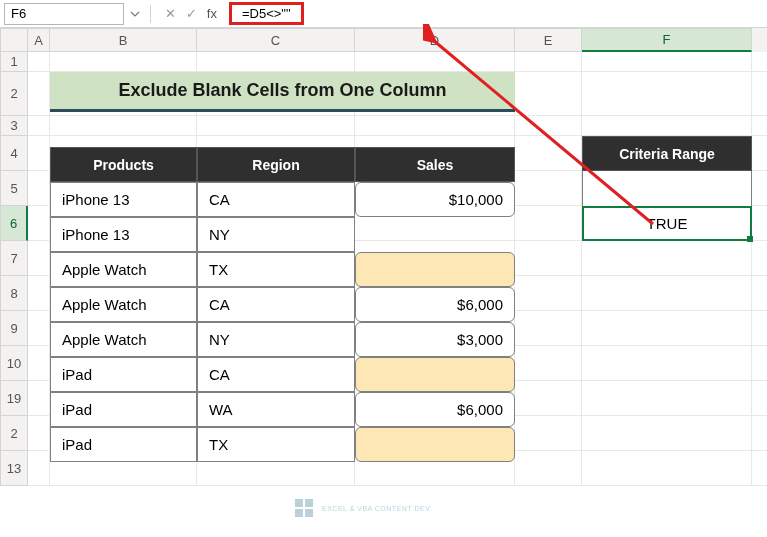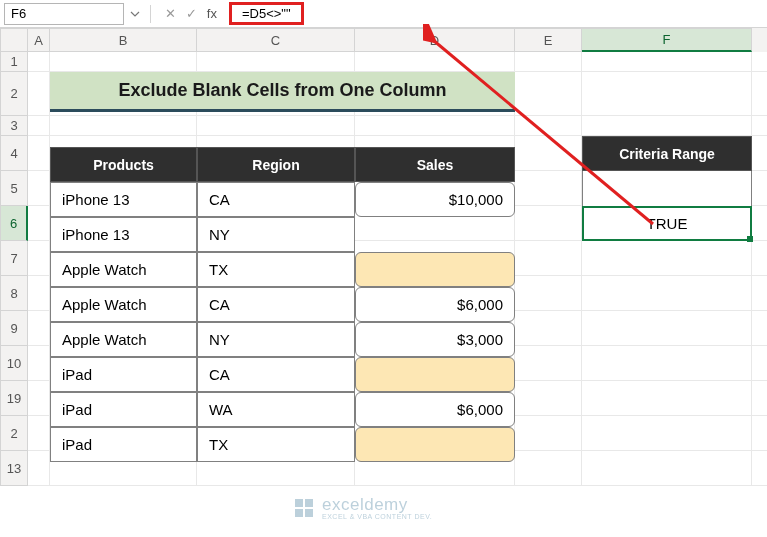--- a/index.html
+++ b/index.html
@@ -300,17 +300,16 @@
   </div>
 
   <div class="watermark">
     <svg class="wm-icon" viewBox="0 0 24 24">
       <rect x="3" y="3" width="8" height="8" fill="#5a8ca8"></rect>
       <rect x="13" y="3" width="8" height="8" fill="#5a8ca8"></rect>
       <rect x="3" y="13" width="8" height="8" fill="#5a8ca8"></rect>
       <rect x="13" y="13" width="8" height="8" fill="#5a8ca8"></rect>
     </svg>
     <div class="wm-text">
-      <div class="wm-brand">exceldemy</div>
       <div class="wm-tag">EXCEL &amp; VBA CONTENT DEV.</div>
     </div>
   </div>
 </div>
 
 </body></html>

